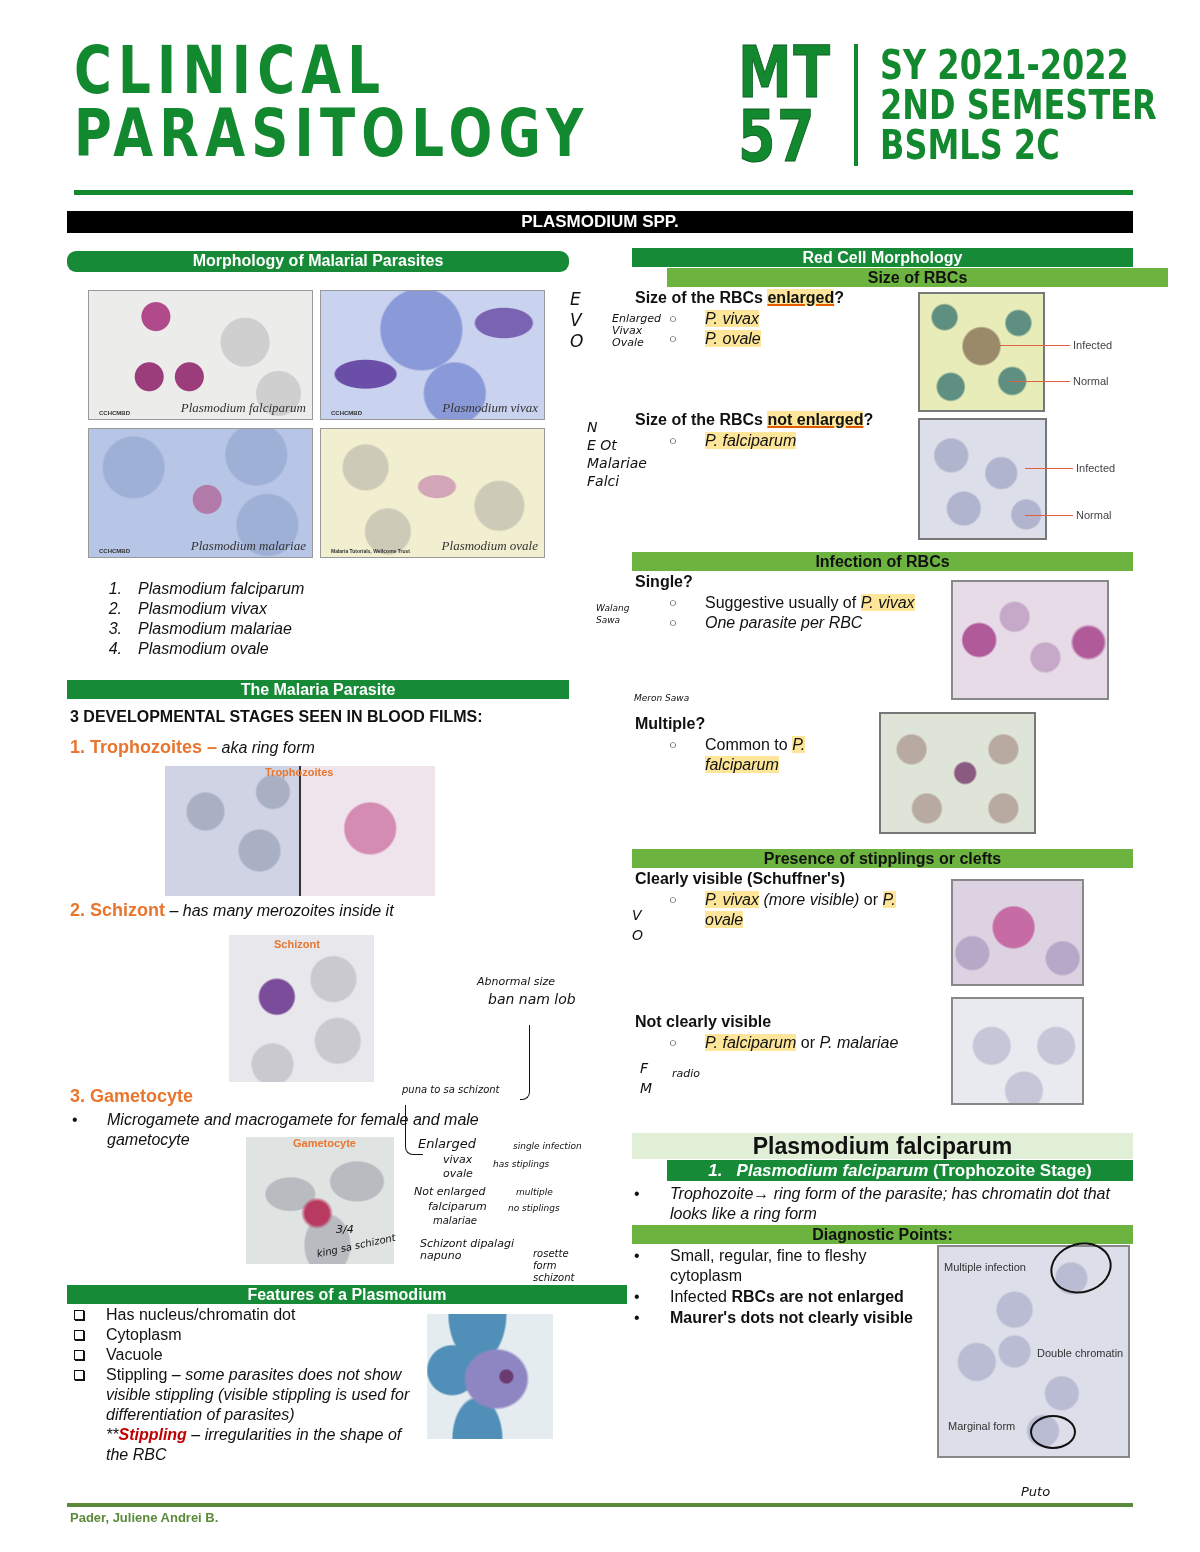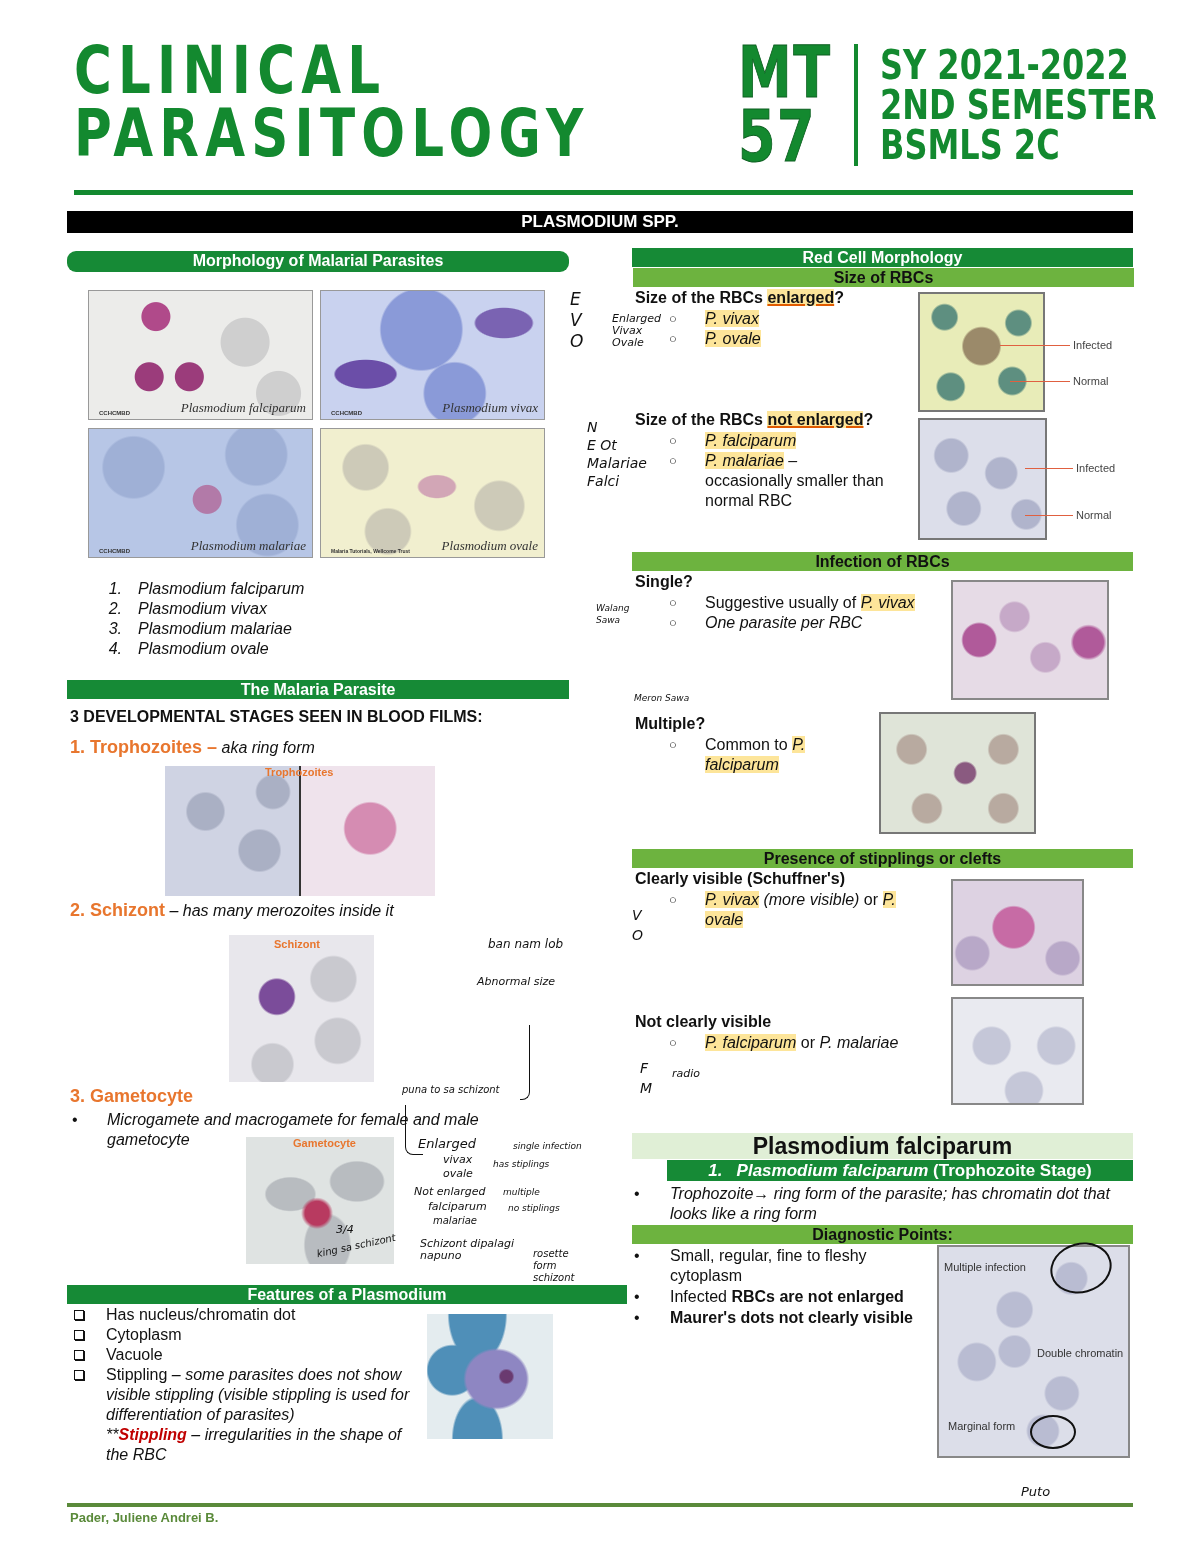--- a/index.html
+++ b/index.html
@@ -124,36 +124,35 @@
 <div class="abs gbar" style="left:67px;top:1285px;width:560px;height:19px;line-height:19px;">Features of a Plasmodium</div>
 <ul class="abs checks" style="left:70px;top:1305px;width:345px;">
   <li><span class="box"></span><span>Has nucleus/chromatin dot</span></li>
   <li><span class="box"></span><span>Cytoplasm</span></li>
   <li><span class="box"></span><span>Vacuole</span></li>
   <li><span class="box"></span><span>Stippling</span><span class="it"> – some parasites does not show visible stippling (visible stippling is used for differentiation of parasites)</span><br><span class="it">**</span><span class="red">Stippling</span><span class="it"> – irregularities in the shape of the RBC</span></li>
 </ul>
 <div class="abs img" style="left:427px;top:1314px;width:126px;height:125px;border:none;background:radial-gradient(circle at 63% 50%,#6a3a70 0 6px,transparent 8px),radial-gradient(ellipse at 55% 52%,#8e86c2 0 30px,transparent 33px),radial-gradient(circle at 20% 45%,#4f8fb8 0 24px,transparent 26px),radial-gradient(ellipse at 40% 0%,#4f8fb8 0 28px,transparent 30px),radial-gradient(ellipse at 40% 100%,#4f8fb8 0 24px,transparent 26px),#e4ecef;"></div>
 
 <div class="abs gbar" style="left:632px;top:248px;width:501px;height:19px;line-height:19px;">Red Cell Morphology</div>
-<div class="abs lgbar" style="left:633px;top:268px;width:501px;height:19px;">Size of RBCs</div>
+<div class="abs lgbar" style="left:667px;top:268px;width:501px;height:19px;">Size of RBCs</div>
 
 <div class="abs q" style="left:635px;top:289px;white-space:nowrap;">
   <span>Size of the RBCs </span><span class="hl ul">enlarged</span><span>?</span>
 </div>
 <div class="abs t16 it" style="left:705px;top:309px;">
   <div class="bullet-o"><span class="hl">P. vivax</span></div>
   <div class="bullet-o"><span class="hl">P. ovale</span></div>
 </div>
 
 <div class="abs q" style="left:635px;top:411px;white-space:nowrap;">
   <span>Size of the RBCs </span><span class="hl ul">not enlarged</span><span>?</span>
 </div>
 <div class="abs t16" style="left:705px;top:431px;width:180px;">
   <div class="bullet-o it"><span class="hl">P. falciparum</span></div>
-  <div class="bullet-o"><span class="hl it">P. malariae</span><span> – occasionally smaller than normal RBC</span></div>
 </div>
 
 <div class="abs img" style="left:918px;top:292px;width:127px;height:120px;border:2px solid #777;background:radial-gradient(circle at 50% 45%,#9b8a6a 0 18px,transparent 20px),radial-gradient(circle at 20% 20%,#5e8f80 0 12px,transparent 14px),radial-gradient(circle at 80% 25%,#5e8f80 0 12px,transparent 14px),radial-gradient(circle at 75% 75%,#5e8f80 0 13px,transparent 15px),radial-gradient(circle at 25% 80%,#5e8f80 0 13px,transparent 15px),#e8ecb8;"></div>
 <div class="lead" style="left:1000px;top:345px;width:70px;"></div>
 <div class="abs lbl" style="left:1073px;top:339px;">Infected</div>
 <div class="lead" style="left:1010px;top:381px;width:60px;"></div>
 <div class="abs lbl" style="left:1073px;top:375px;">Normal</div>
 
 <div class="abs img" style="left:918px;top:418px;width:129px;height:122px;border:2px solid #777;background:radial-gradient(circle at 25% 30%,#b0b4cc 0 16px,transparent 18px),radial-gradient(circle at 65% 45%,#b0b4cc 0 15px,transparent 17px),radial-gradient(circle at 35% 75%,#b0b4cc 0 16px,transparent 18px),radial-gradient(circle at 85% 80%,#b0b4cc 0 14px,transparent 16px),#dcdeea;"></div>
 <div class="lead" style="left:1025px;top:468px;width:48px;"></div>
@@ -232,35 +231,35 @@
   <div>V</div>
     <div>O</div>
 </div>
 <div class="abs hw" style="left:640px;top:1058px;font-size:14px;line-height:20px;">
   <div>F</div>
     <div>M</div>
 </div>
 <div class="abs hw" style="left:672px;top:1068px;">radio</div>
 
 <div class="abs hw" style="left:477px;top:976px;">Abnormal size</div>
-<div class="abs hw" style="left:488px;top:938px;font-size:12px;font-style:italic;">ban nam lob</div>
+<div class="abs hw" style="left:488px;top:993px;font-size:14px;font-style:italic;">ban nam lob</div>
 <div class="abs" style="left:520px;top:1025px;width:10px;height:75px;border-right:1.5px solid #111;border-bottom:1.5px solid #111;border-bottom-right-radius:8px;"></div>
 <div class="abs hw" style="left:402px;top:1084px;font-size:10px;">puna to sa schizont</div>
 <div class="abs" style="left:405px;top:1105px;width:18px;height:50px;border-left:1.5px solid #111;border-bottom:1.5px solid #111;border-bottom-left-radius:8px;"></div>
 
 <div class="abs hw" style="left:418px;top:1138px;width:170px;height:140px;">
   <span style="position:absolute;left:0;top:0;font-size:13px;">Enlarged</span>
   <span style="position:absolute;left:25px;top:16px;">vivax</span>
   <span style="position:absolute;left:25px;top:30px;">ovale</span>
   <span style="position:absolute;left:95px;top:2px;font-size:9px;">single infection</span>
   <span style="position:absolute;left:75px;top:20px;font-size:9px;">has stiplings</span>
   <span style="position:absolute;left:-4px;top:48px;">Not enlarged</span>
   <span style="position:absolute;left:10px;top:63px;">falciparum</span>
   <span style="position:absolute;left:15px;top:77px;font-size:10px;">malariae</span>
-  <span style="position:absolute;left:85px;top:48px;font-size:9px;text-align:right;">multiple</span>
+  <span style="position:absolute;left:98px;top:48px;font-size:9px;text-align:right;">multiple</span>
   <span style="position:absolute;left:90px;top:64px;font-size:9px;">no stiplings</span>
   <span style="position:absolute;left:2px;top:100px;width:110px;white-space:normal;">Schizont dipalagi napuno</span>
   <span style="position:absolute;left:115px;top:110px;width:55px;white-space:normal;font-size:10px;">rosette form schizont</span>
 </div>
 <div class="abs hw" style="left:336px;top:1224px;">3/4</div>
 <div class="abs hw" style="left:316px;top:1240px;font-size:10px;transform:rotate(-12deg);">king sa schizont</div>
 
 <div class="abs" style="left:1050px;top:1243px;width:62px;height:50px;border:2px solid #111;border-radius:50%;transform:rotate(-15deg);"></div>
 <div class="abs" style="left:1030px;top:1415px;width:46px;height:34px;border:2px solid #111;border-radius:50%;"></div>
 <div class="abs hw" style="left:1006px;top:1486px;font-size:13px;margin-left:15px;">Puto</div>

